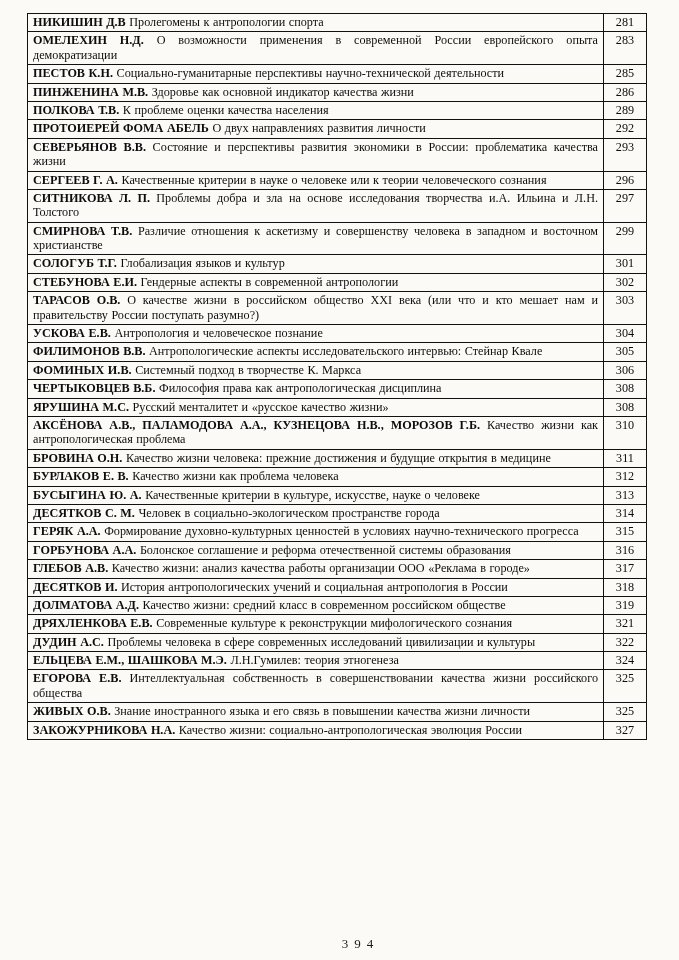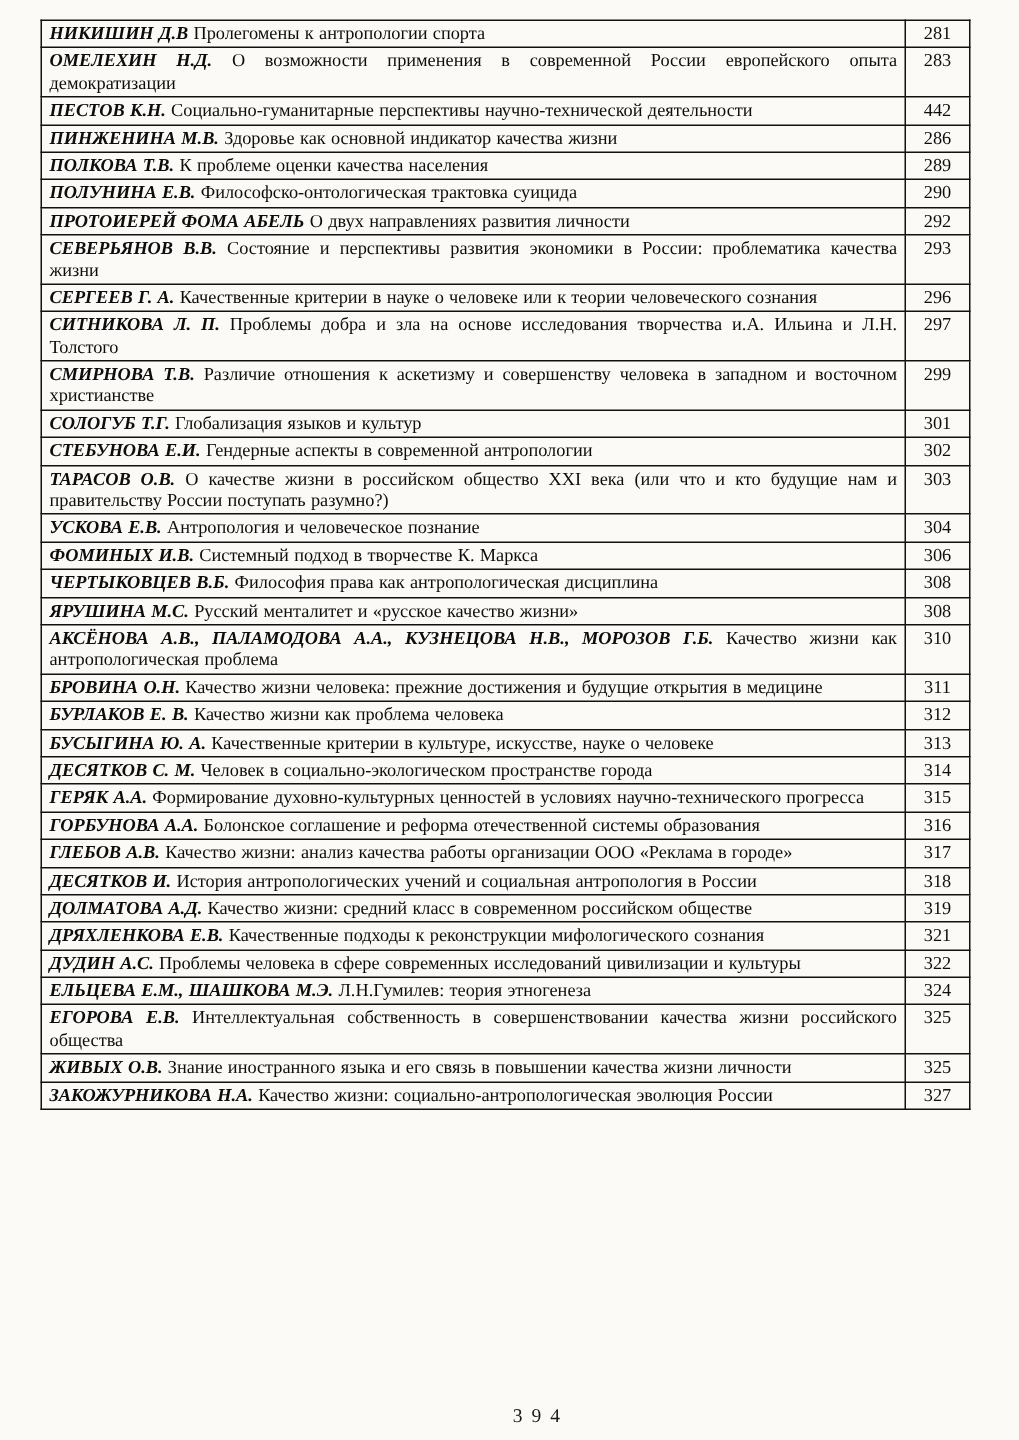--- a/index.html
+++ b/index.html
@@ -32,21 +32,20 @@
   td.entry-cell {
     padding: 1px 5px 2px 5px;
     font-size: 12.2px;
     line-height: 1.18;
     text-align: justify;
     vertical-align: top;
     word-spacing: 0.5px;
   }
   td.entry-cell .author {
     font-weight: bold;
-    font-style: italic;
   }
   td.page-cell {
     width: 38px;
     padding: 1px 2px 2px 2px;
     font-size: 12.2px;
     line-height: 1.18;
     font-weight: normal;
     text-align: center;
     vertical-align: top;
   }
@@ -71,35 +70,31 @@
         <tr>
           <td class="entry-cell"><span class="author">НИКИШИН Д.В</span> <span class="title">Пролегомены к антропологии спорта</span></td>
           <td class="page-cell">281</td>
         </tr>
         <tr>
           <td class="entry-cell"><span class="author">ОМЕЛЕХИН Н.Д.</span> <span class="title">О возможности применения в современной России европейского опыта демократизации</span></td>
           <td class="page-cell">283</td>
         </tr>
         <tr>
           <td class="entry-cell"><span class="author">ПЕСТОВ К.Н.</span> <span class="title">Социально-гуманитарные перспективы научно-технической деятельности</span></td>
-          <td class="page-cell">442</td>
+          <td class="page-cell">285</td>
         </tr>
         <tr>
           <td class="entry-cell"><span class="author">ПИНЖЕНИНА М.В.</span> <span class="title">Здоровье как основной индикатор качества жизни</span></td>
           <td class="page-cell">286</td>
         </tr>
         <tr>
           <td class="entry-cell"><span class="author">ПОЛКОВА Т.В.</span> <span class="title">К проблеме оценки качества населения</span></td>
           <td class="page-cell">289</td>
         </tr>
         <tr>
-          <td class="entry-cell"><span class="author">ПОЛУНИНА Е.В.</span> <span class="title">Философско-онтологическая трактовка суицида</span></td>
-          <td class="page-cell">290</td>
-        </tr>
-        <tr>
           <td class="entry-cell"><span class="author">ПРОТОИЕРЕЙ ФОМА АБЕЛЬ</span> <span class="title">О двух направлениях развития личности</span></td>
           <td class="page-cell">292</td>
         </tr>
         <tr>
           <td class="entry-cell"><span class="author">СЕВЕРЬЯНОВ В.В.</span> <span class="title">Состояние и перспективы развития экономики в России: проблематика качества жизни</span></td>
           <td class="page-cell">293</td>
         </tr>
         <tr>
           <td class="entry-cell"><span class="author">СЕРГЕЕВ Г. А.</span> <span class="title">Качественные критерии в науке о человеке или к теории человеческого сознания</span></td>
           <td class="page-cell">296</td>
@@ -114,28 +109,32 @@
         </tr>
         <tr>
           <td class="entry-cell"><span class="author">СОЛОГУБ Т.Г.</span> <span class="title">Глобализация языков и культур</span></td>
           <td class="page-cell">301</td>
         </tr>
         <tr>
           <td class="entry-cell"><span class="author">СТЕБУНОВА Е.И.</span> <span class="title">Гендерные аспекты в современной антропологии</span></td>
           <td class="page-cell">302</td>
         </tr>
         <tr>
-          <td class="entry-cell"><span class="author">ТАРАСОВ О.В.</span> <span class="title">О качестве жизни в российском общество XXI века (или что и кто будущие нам и правительству России поступать разумно?)</span></td>
+          <td class="entry-cell"><span class="author">ТАРАСОВ О.В.</span> <span class="title">О качестве жизни в российском общество XXI века (или что и кто мешает нам и правительству России поступать разумно?)</span></td>
           <td class="page-cell">303</td>
         </tr>
         <tr>
           <td class="entry-cell"><span class="author">УСКОВА Е.В.</span> <span class="title">Антропология и человеческое познание</span></td>
           <td class="page-cell">304</td>
         </tr>
         <tr>
+          <td class="entry-cell"><span class="author">ФИЛИМОНОВ В.В.</span> <span class="title">Антропологические аспекты исследовательского интервью: Стейнар Квале</span></td>
+          <td class="page-cell">305</td>
+        </tr>
+        <tr>
           <td class="entry-cell"><span class="author">ФОМИНЫХ И.В.</span> <span class="title">Системный подход в творчестве К. Маркса</span></td>
           <td class="page-cell">306</td>
         </tr>
         <tr>
           <td class="entry-cell"><span class="author">ЧЕРТЫКОВЦЕВ В.Б.</span> <span class="title">Философия права как антропологическая дисциплина</span></td>
           <td class="page-cell">308</td>
         </tr>
         <tr>
           <td class="entry-cell"><span class="author">ЯРУШИНА М.С.</span> <span class="title">Русский менталитет и «русское качество жизни»</span></td>
           <td class="page-cell">308</td>
@@ -174,21 +173,21 @@
         </tr>
         <tr>
           <td class="entry-cell"><span class="author">ДЕСЯТКОВ И.</span> <span class="title">История антропологических учений и социальная антропология в России</span></td>
           <td class="page-cell">318</td>
         </tr>
         <tr>
           <td class="entry-cell"><span class="author">ДОЛМАТОВА А.Д.</span> <span class="title">Качество жизни: средний класс в современном российском обществе</span></td>
           <td class="page-cell">319</td>
         </tr>
         <tr>
-          <td class="entry-cell"><span class="author">ДРЯХЛЕНКОВА Е.В.</span> <span class="title">Качественные подходы к реконструкции мифологического сознания</span></td>
+          <td class="entry-cell"><span class="author">ДРЯХЛЕНКОВА Е.В.</span> <span class="title">Современные культуре к реконструкции мифологического сознания</span></td>
           <td class="page-cell">321</td>
         </tr>
         <tr>
           <td class="entry-cell"><span class="author">ДУДИН А.С.</span> <span class="title">Проблемы человека в сфере современных исследований цивилизации и культуры</span></td>
           <td class="page-cell">322</td>
         </tr>
         <tr>
           <td class="entry-cell"><span class="author">ЕЛЬЦЕВА Е.М., ШАШКОВА М.Э.</span> <span class="title">Л.Н.Гумилев: теория этногенеза</span></td>
           <td class="page-cell">324</td>
         </tr>

